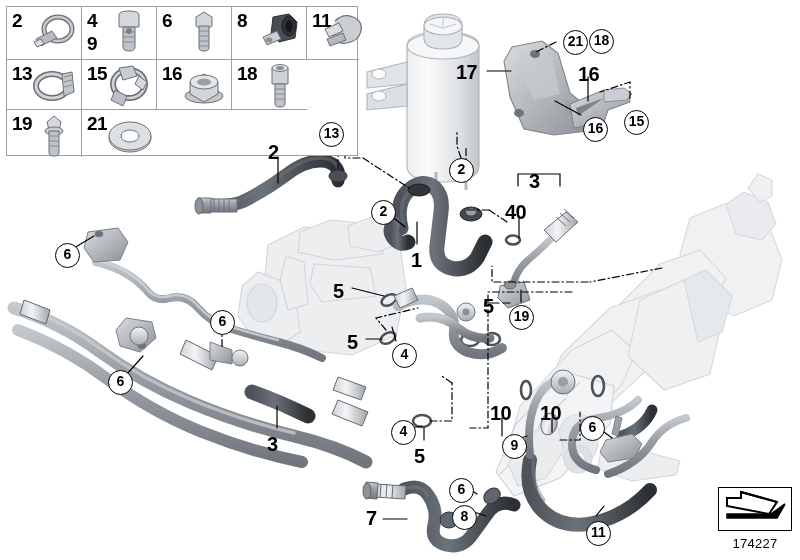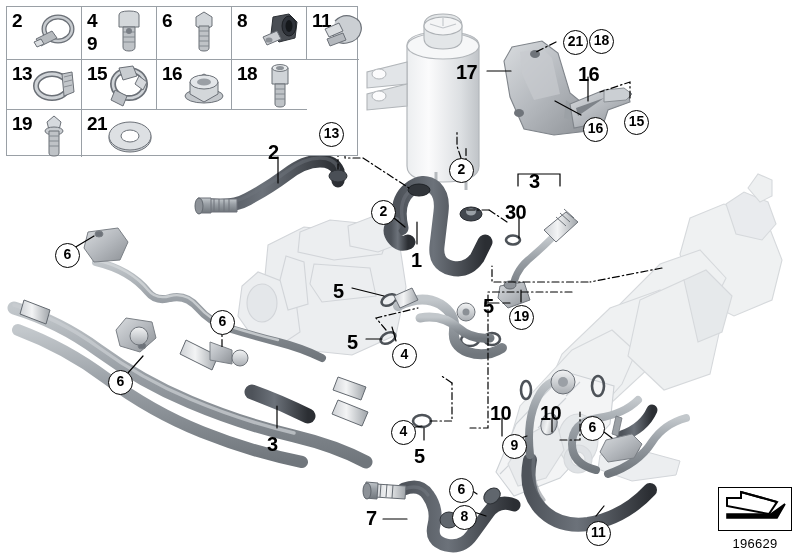--- a/index.html
+++ b/index.html
@@ -530,33 +530,33 @@
     <div class="cb" style="left:449px;top:478px">6</div>
     <div class="cb" style="left:452px;top:505px">8</div>
     <div class="cb" style="left:580px;top:416px">6</div>
     <div class="cb" style="left:586px;top:521px">11</div>
 
     <div class="pn" style="left:268px;top:142px">2</div>
     <div class="pn" style="left:456px;top:62px">17</div>
     <div class="pn" style="left:578px;top:64px">16</div>
     <div class="pn" style="left:411px;top:250px">1</div>
     <div class="pn" style="left:529px;top:171px">3</div>
-    <div class="pn" style="left:505px;top:202px">30</div>
+    <div class="pn" style="left:505px;top:202px">40</div>
     <div class="pn" style="left:333px;top:281px">5</div>
     <div class="pn" style="left:347px;top:332px">5</div>
     <div class="pn" style="left:483px;top:296px">5</div>
     <div class="pn" style="left:267px;top:434px">3</div>
     <div class="pn" style="left:414px;top:446px">5</div>
     <div class="pn" style="left:490px;top:403px">10</div>
     <div class="pn" style="left:540px;top:403px">10</div>
     <div class="pn" style="left:366px;top:508px">7</div>
   </div>
 
   <div id="idbox">
     <svg width="72" height="42" viewBox="0 0 72 42">
       <path d="M8 18 l0 -8 14 0 0 -6 36 10 -8 12 z" fill="#ffffff" stroke="#000" stroke-width="2"></path>
       <path d="M8 26 l44 0 14 -10 -8 14 -50 0 z" fill="#000000" stroke="#000" stroke-width="1.6"></path>
       <path d="M22 4 l36 10" fill="none" stroke="#000" stroke-width="2"></path>
     </svg>
   </div>
-  <div id="idnum">196629</div>
+  <div id="idnum">174227</div>
 
 </div>
 
 </body></html>

